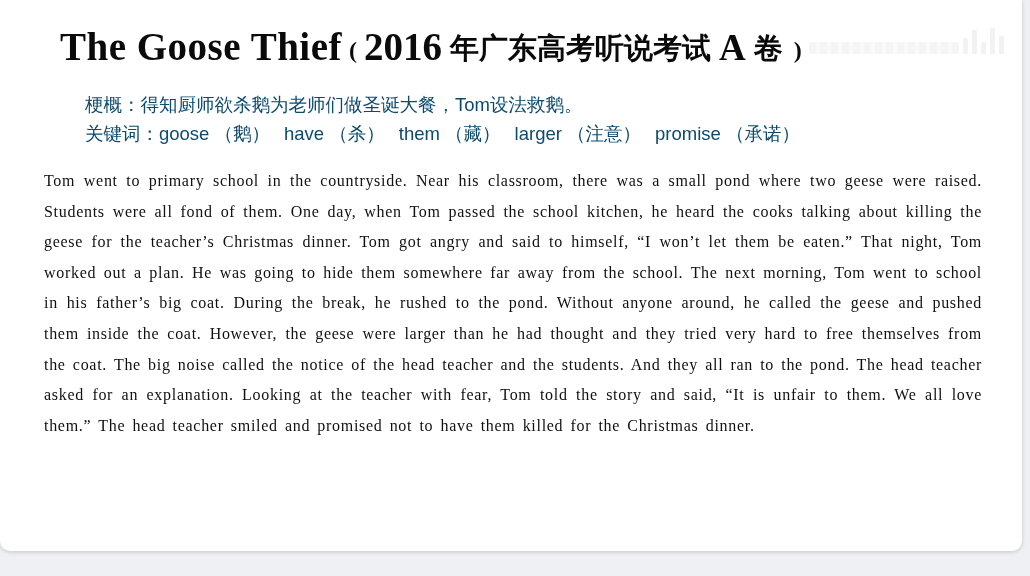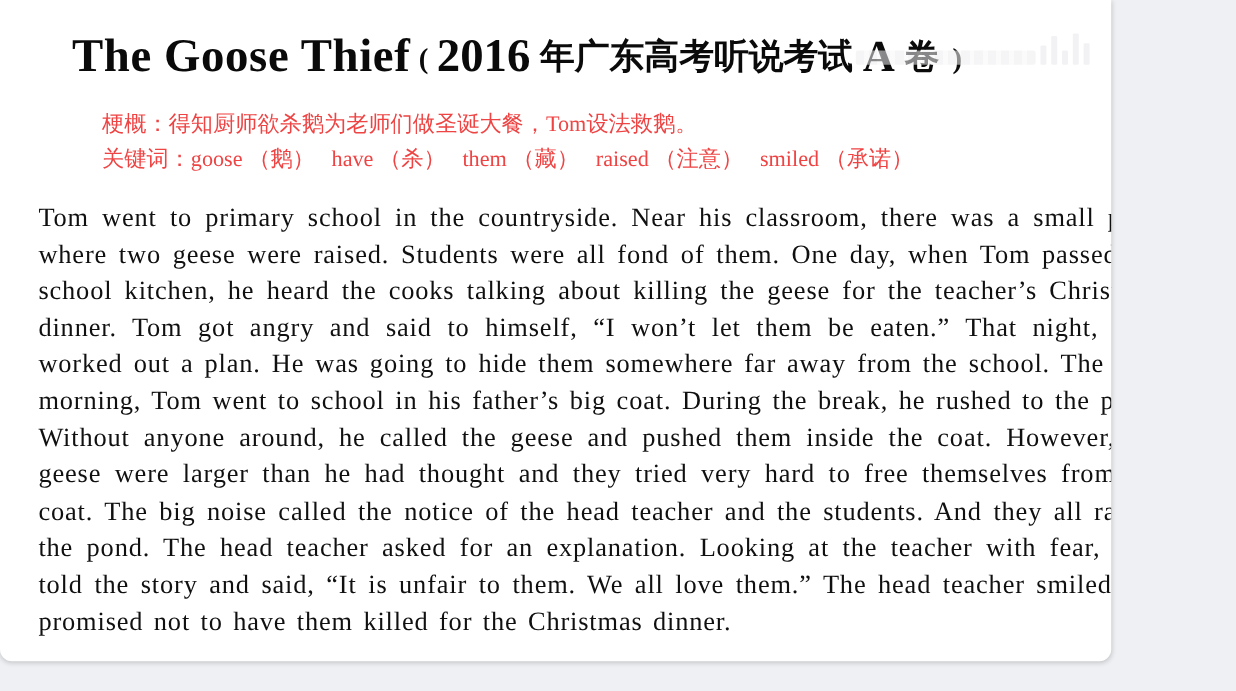--- a/index.html
+++ b/index.html
@@ -10,21 +10,21 @@
     overflow: hidden;
   }
   .canvas {
     position: relative;
     width: 1030px; height: 576px;
     background: #eef0f3;
   }
   .page-card {
     position: absolute;
     left: 0; top: 0;
-    width: 926px; height: 551px;
+    width: 1022px; height: 551px;
     background: #ffffff;
     border-radius: 0 0 10px 10px;
     box-shadow: 0 1px 4px rgba(0,0,0,0.18);
     overflow: hidden;
   }
   .title-row {
     position: absolute;
     left: 60px; top: 24px;
     width: 950px;
     white-space: nowrap;
@@ -79,33 +79,33 @@
   .wm-bar { width: 5px; background: #e9e9ee; border-radius: 1px; }
   .wm-bar.b1 { height: 16px; }
   .wm-bar.b2 { height: 24px; }
   .wm-bar.b3 { height: 12px; }
   .wm-bar.b4 { height: 26px; }
   .wm-bar.b5 { height: 18px; }
   .meta {
     position: absolute;
     left: 85px; top: 90px;
     width: 880px;
-    color: #ef4444;
+    color: #0c4a6e;
     font-size: 18.5px;
     line-height: 29px;
-    font-family: Liberation Serif, serif;
+    font-family: Liberation Sans, sans-serif;
   }
   .meta-line { white-space: nowrap; }
   .kw-item { margin-right: 14px; }
   .body-text {
     position: absolute;
-    left: 32px; top: 166px;
+    left: 44px; top: 166px;
     width: 938px;
     color: #101010;
-    font-size: 22px;
+    font-size: 16px;
     line-height: 30.6px;
     letter-spacing: 0.7px;
     word-spacing: 2.5px;
     text-align: justify;
     font-family: "Liberation Serif", "DejaVu Serif", serif;
   }
 </style>
 </head>
 <body>
 
@@ -129,20 +129,20 @@
       <div class="wm-bar b3"></div>
       <div class="wm-bar b4"></div>
       <div class="wm-bar b5"></div>
     </div>
 
     <div class="meta">
       <div class="meta-line">
         <span>梗概：</span><span>得知厨师欲杀鹅为老师们做圣诞大餐，Tom设法救鹅。</span>
       </div>
       <div class="meta-line">
-        <span>关键词：</span><span class="kw-item">goose （鹅）</span><span class="kw-item">have （杀）</span><span class="kw-item">them （藏）</span><span class="kw-item">raised （注意）</span><span class="kw-item">smiled （承诺）</span>
+        <span>关键词：</span><span class="kw-item">goose （鹅）</span><span class="kw-item">have （杀）</span><span class="kw-item">them （藏）</span><span class="kw-item">larger （注意）</span><span class="kw-item">promise （承诺）</span>
       </div>
     </div>
 
     <div class="body-text">Tom went to primary school in the countryside. Near his classroom, there was a small pond where two geese were raised. Students were all fond of them. One day, when Tom passed the school kitchen, he heard the cooks talking about killing the geese for the teacher’s Christmas dinner. Tom got angry and said to himself, “I won’t let them be eaten.” That night, Tom worked out a plan. He was going to hide them somewhere far away from the school. The next morning, Tom went to school in his father’s big coat. During the break, he rushed to the pond. Without anyone around, he called the geese and pushed them inside the coat. However, the geese were larger than he had thought and they tried very hard to free themselves from the coat. The big noise called the notice of the head teacher and the students. And they all ran to the pond. The head teacher asked for an explanation. Looking at the teacher with fear, Tom told the story and said, “It is unfair to them. We all love them.” The head teacher smiled and promised not to have them killed for the Christmas dinner.</div>
 
   </div>
 </div>
 
 </body></html>

